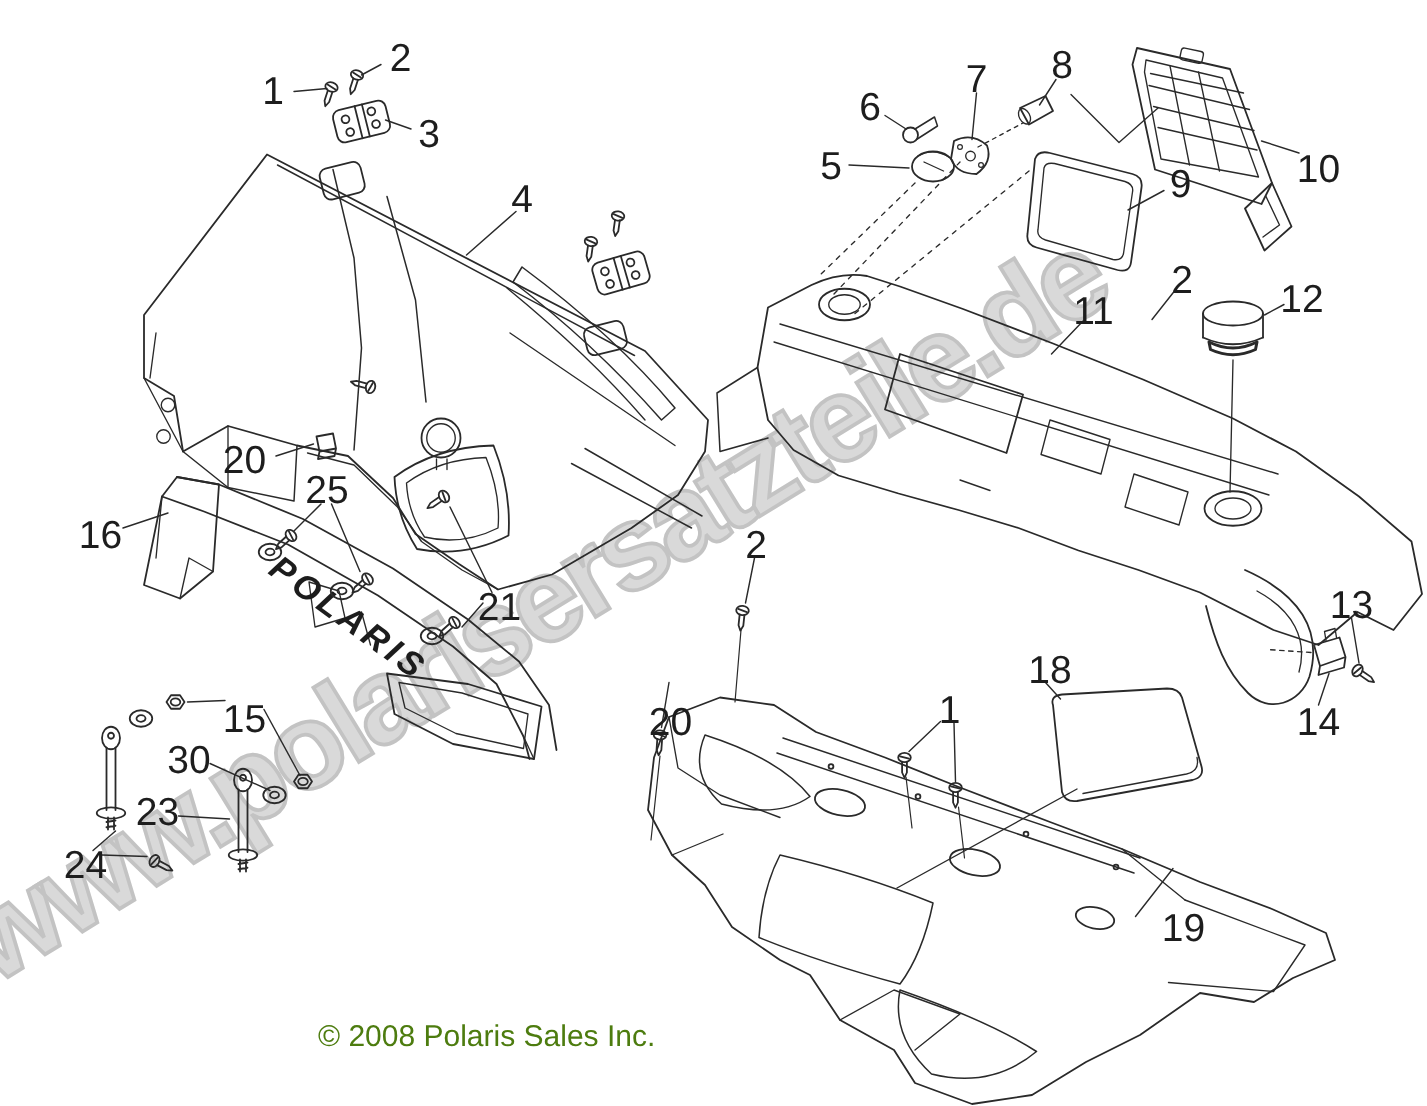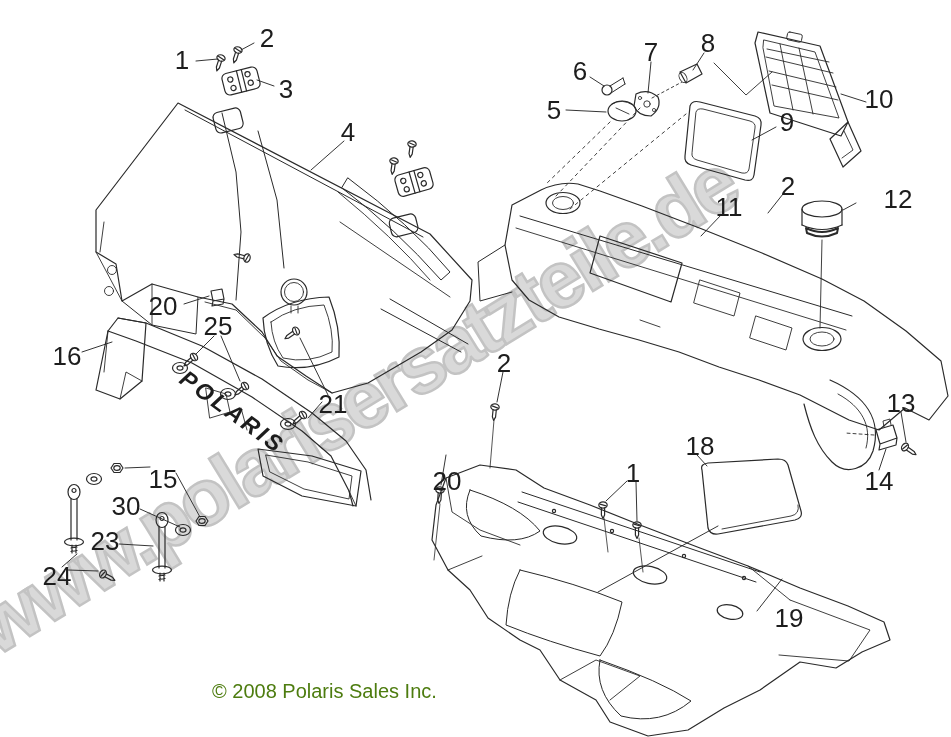--- a/index.html
+++ b/index.html
@@ -287,24 +287,24 @@
   <div id="callouts">
       <div class="callout" style="left: 182px; top: 60px;">1</div>
       <div class="callout" style="left: 267px; top: 38px;">2</div>
       <div class="callout" style="left: 286px; top: 89px;">3</div>
       <div class="callout" style="left: 348px; top: 132px;">4</div>
       <div class="callout" style="left: 554px; top: 110px;">5</div>
       <div class="callout" style="left: 580px; top: 71px;">6</div>
       <div class="callout" style="left: 651px; top: 52px;">7</div>
       <div class="callout" style="left: 708px; top: 43px;">8</div>
       <div class="callout" style="left: 787px; top: 122px;">9</div>
-      <div class="callout" style="left: 879px; top: 99px;">10</div>
+      <div class="callout" style="left: 879px; top: 112px;">10</div>
       <div class="callout" style="left: 788px; top: 186px;">2</div>
       <div class="callout" style="left: 729px; top: 207px;">11</div>
-      <div class="callout" style="left: 898px; top: 199px;">12</div>
+      <div class="callout" style="left: 868px; top: 199px;">12</div>
       <div class="callout" style="left: 901px; top: 403px;">13</div>
       <div class="callout" style="left: 879px; top: 481px;">14</div>
       <div class="callout" style="left: 163px; top: 467px; margin-top: 12px;">15</div>
       <div class="callout" style="left: 67px; top: 356px;">16</div>
       <div class="callout" style="left: 163px; top: 306px;">20</div>
       <div class="callout" style="left: 700px; top: 446px;">18</div>
       <div class="callout" style="left: 789px; top: 570px; margin-top: 48px;">19</div>
       <div class="callout" style="left: 447px; top: 444px; margin-top: 37px;">20</div>
       <div class="callout" style="left: 333px; top: 404px;">21</div>
       <div class="callout" style="left: 126px; top: 506px;">30</div>

